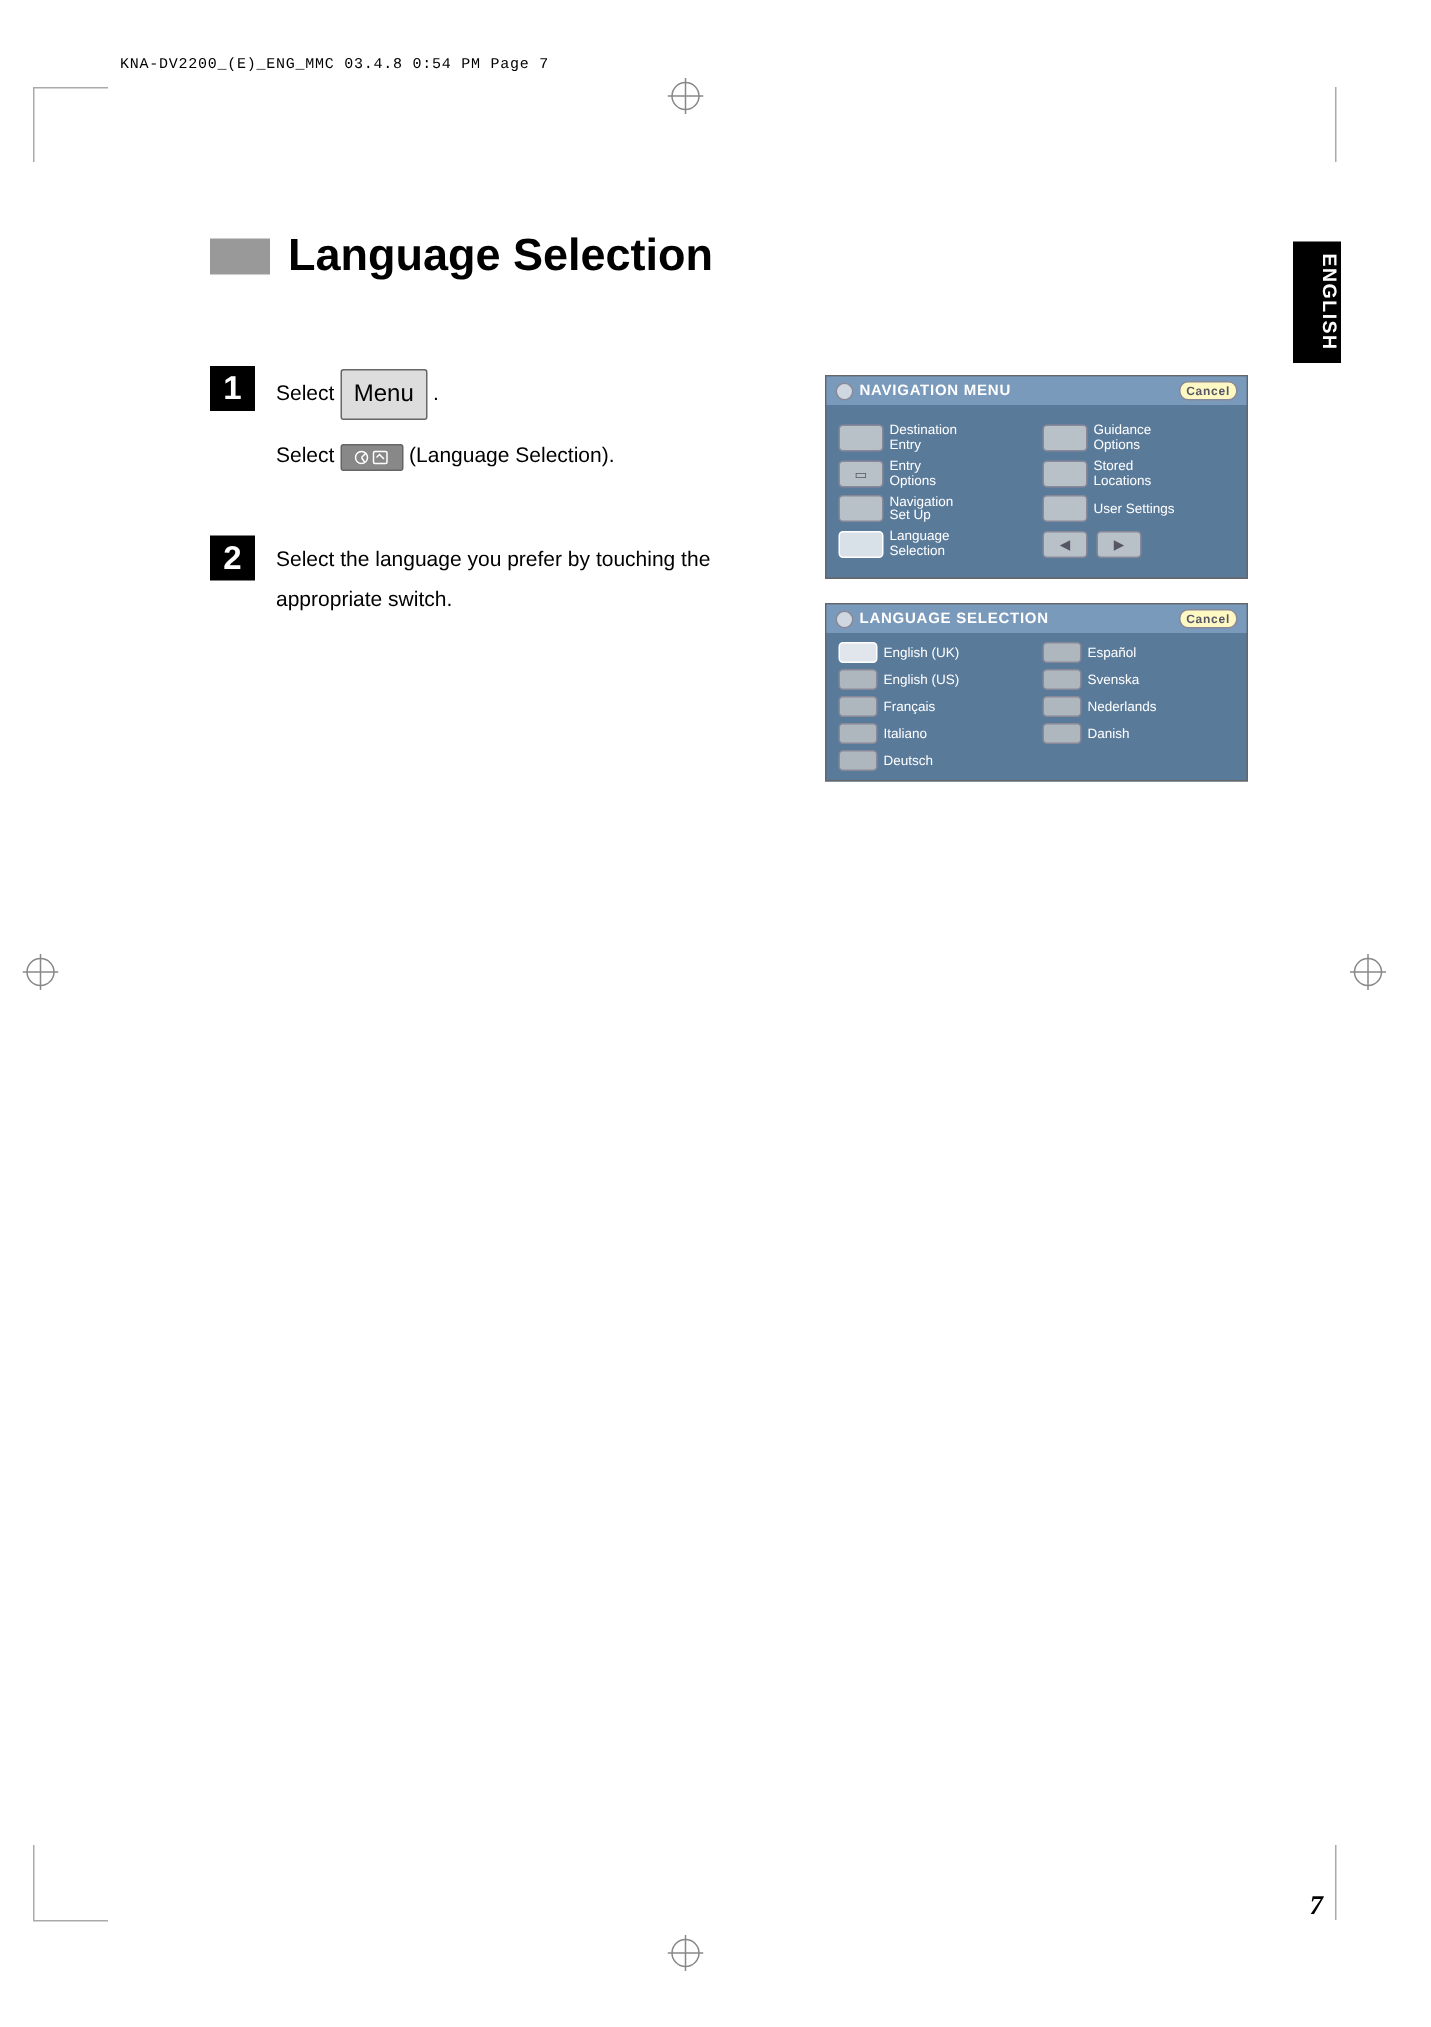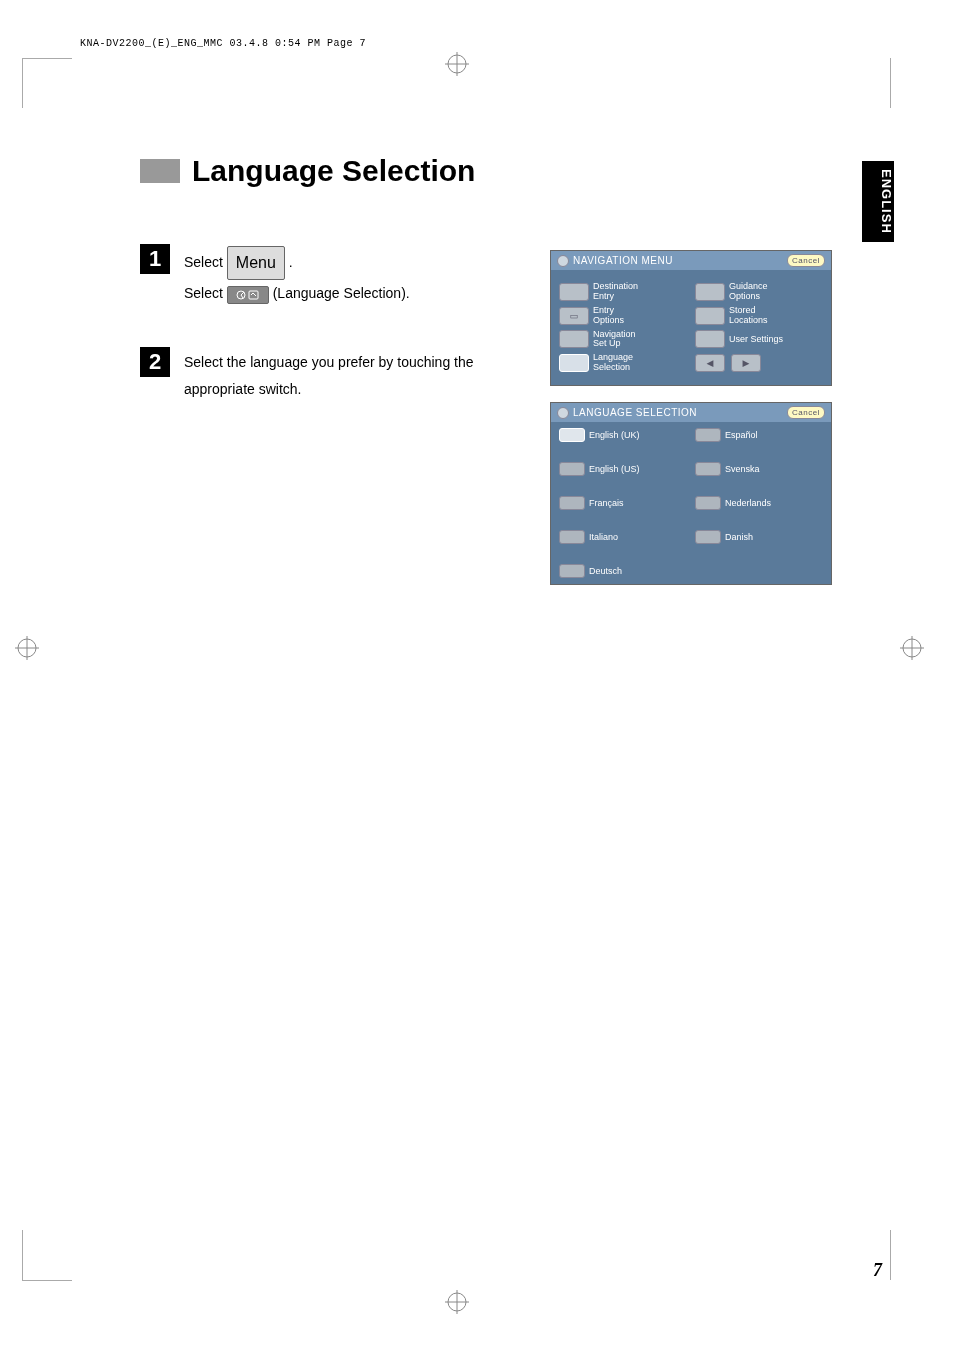--- a/index.html
+++ b/index.html
@@ -80,21 +80,21 @@
 
   .screenshots { position:absolute; top:250px; left:550px; width:300px; }
 
   .ui-screen {
     width: 282px; border:1px solid #666; background:#5a7a9a;
     margin-bottom: 16px; font-size:10px; color:#fff;
   }
   .ui-title {
     background:#7a9abb; padding:3px 6px; display:flex;
     justify-content:space-between; align-items:center;
-    font-size:10px; font-weight:normal; letter-spacing:0.5px;
+    font-size:10px; font-weight:bold; letter-spacing:0.5px;
   }
   .ui-title-left { display:flex; align-items:center; gap:4px; }
   .ui-circle { width:12px; height:12px; border-radius:50%; background:#cfd8e0; border:1px solid #889; display:inline-block; }
   .cancel-btn {
     background:#fef9c3; color:#556; border:1px solid #889;
     padding:1px 4px; border-radius:6px; font-size:8px;
   }
   .ui-grid {
     display:grid; grid-template-columns: 1fr 1fr; gap:4px 8px;
     padding:12px 8px;
@@ -104,21 +104,21 @@
     width:30px; height:18px; background:#b8c0c8; border:1px solid #889;
     border-radius:3px; flex-shrink:0;
   }
   .ui-item-icon.dark { background:#8a929a; }
   .ui-item-icon.arrow { display:flex; align-items:center; justify-content:center; color:#556; font-size:9px; }
   .ui-item-label { font-size:9px; line-height:1.1; }
   .ui-item-label .line2 { display:block; }
   .ui-item.selected .ui-item-icon { background:#d8e0e8; border-color:#fff; }
 
   .ui-list {
-    display:grid; grid-template-columns: 1fr 1fr; gap:20px 8px;
+    display:grid; grid-template-columns: 1fr 1fr; gap:4px 8px;
     padding:6px 8px;
   }
   .lang-item { display:flex; align-items:center; gap:4px; }
   .lang-btn {
     width:26px; height:14px; background:#aeb6be; border:1px solid #889;
     border-radius:3px; flex-shrink:0;
   }
   .lang-item.sel .lang-btn { background:#e0e6ec; border-color:#fff; }
   .lang-label { font-size:9px; }
 
@@ -179,21 +179,21 @@
 
   <div class="steps">
     <div class="step">
       <div class="step-num">1</div>
       <div class="step-body">
         <div>
           <span>Select</span>
           <span class="inline-btn">Menu</span>
           <span> .</span>
         </div>
-        <div style="">
+        <div style="margin-top:10px;">
           <span>Select</span>
           <span class="inline-icon-btn">
             <svg width="28" height="12" viewBox="0 0 28 12">
                 <circle cx="7" cy="6" r="4" fill="none" stroke="#fff" stroke-width="1"></circle>
                 <path d="M7 6 L10 3 M7 6 L9 9" stroke="#fff" stroke-width="1"></path>
                 <rect x="15" y="2" width="9" height="8" rx="1" fill="none" stroke="#fff" stroke-width="1"></rect>
                 <path d="M17 6 L19 4 L22 7" stroke="#fff" stroke-width="1" fill="none"></path>
               </svg>
           </span>
           <span>(Language Selection).</span>

